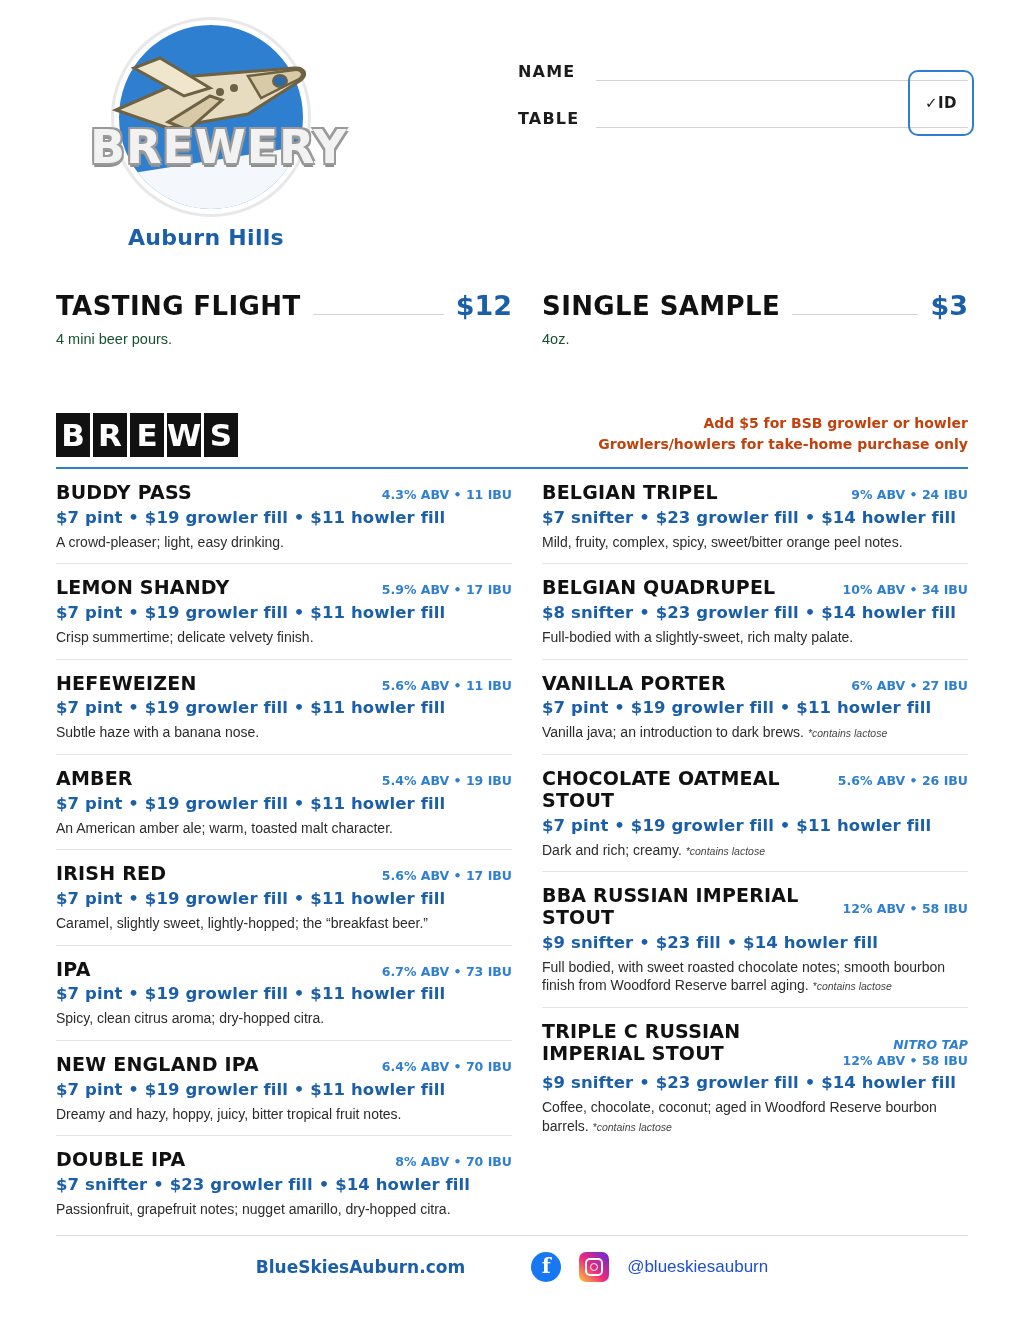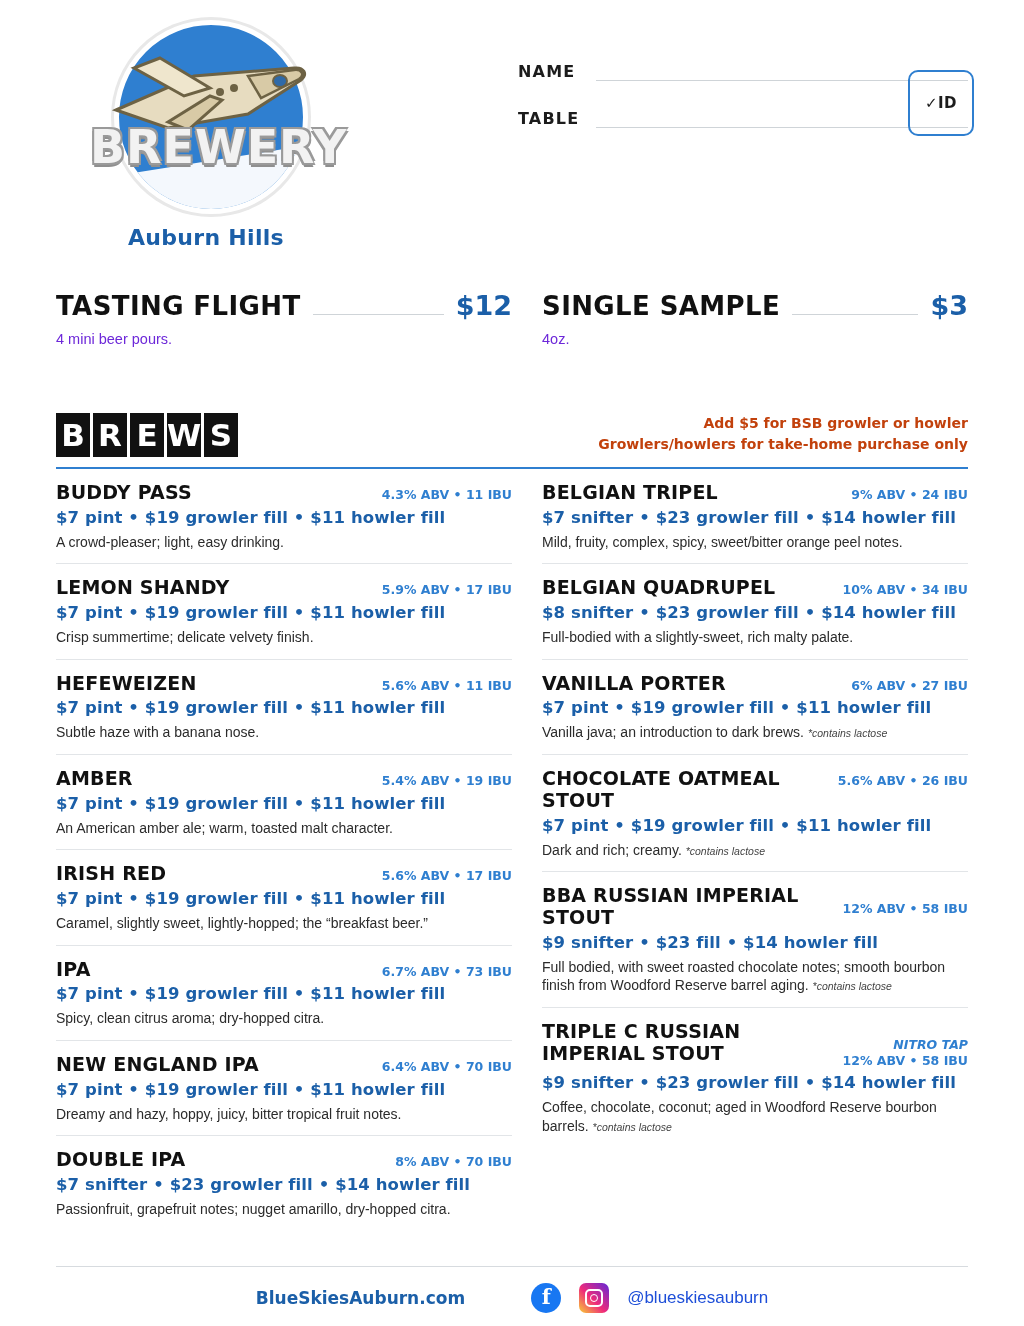--- a/index.html
+++ b/index.html
@@ -187,21 +187,21 @@
   }
   .special-price {
     font-family: "DejaVu Sans", sans-serif;
     font-weight: bold;
     font-size: 27px;
     color: #1b5fa8;
   }
   .special-desc {
     margin-top: 9px;
     font-size: 14.5px;
-    color: #6d28d9;
+    color: #14532d;
   }
 
   
   .brews-bar {
     margin-top: 66px;
     display: flex;
     align-items: flex-end;
     justify-content: space-between;
   }
   .brews-logo {
@@ -309,21 +309,21 @@
   }
   .beer-head.stacked .beer-stats {
     padding-top: 16px;
   }
 
   
   .footer {
     position: absolute;
     left: 56px;
     right: 56px;
-    bottom: 13px;
+    bottom: 44px;
     text-align: center;
   }
   .footer-rule {
     border-top: 1px solid #d7dbdf;
     margin-bottom: 16px;
   }
   .footer-inner {
     display: flex;
     align-items: center;
     justify-content: center;

